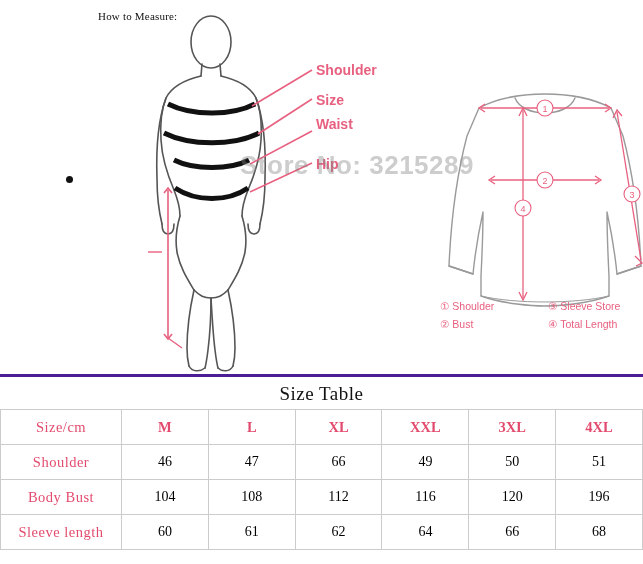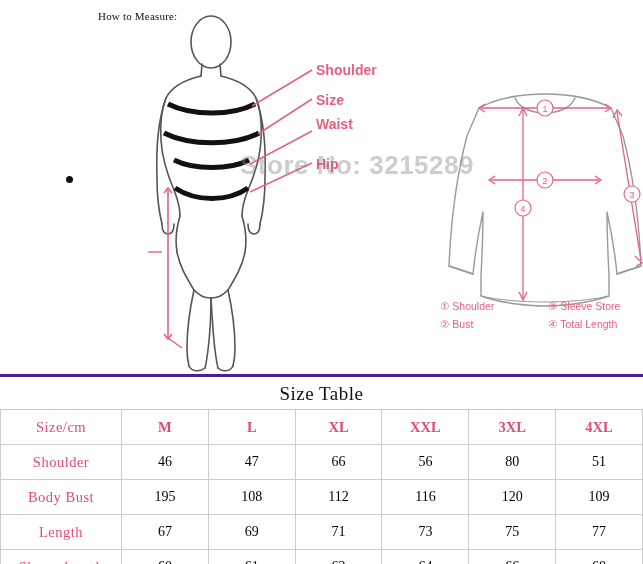--- a/index.html
+++ b/index.html
@@ -305,41 +305,32 @@
           <th>3XL</th>
           <th>4XL</th>
         </tr>
       </thead>
       <tbody>
         <tr>
           <td class="first">Shoulder</td>
           <td>46</td>
           <td>47</td>
           <td>66</td>
-          <td>56</td>
-          <td>80</td>
+          <td>49</td>
+          <td>50</td>
           <td>51</td>
         </tr>
         <tr>
           <td class="first">Body Bust</td>
-          <td>195</td>
+          <td>104</td>
           <td>108</td>
           <td>112</td>
           <td>116</td>
           <td>120</td>
-          <td>109</td>
-        </tr>
-        <tr>
-          <td class="first">Length</td>
-          <td>67</td>
-          <td>69</td>
-          <td>71</td>
-          <td>73</td>
-          <td>75</td>
-          <td>77</td>
+          <td>196</td>
         </tr>
         <tr>
           <td class="first">Sleeve length</td>
           <td>60</td>
           <td>61</td>
           <td>62</td>
           <td>64</td>
           <td>66</td>
           <td>68</td>
         </tr>

